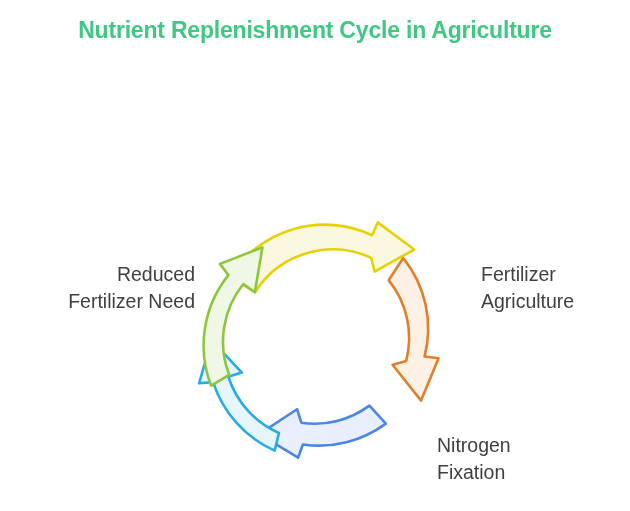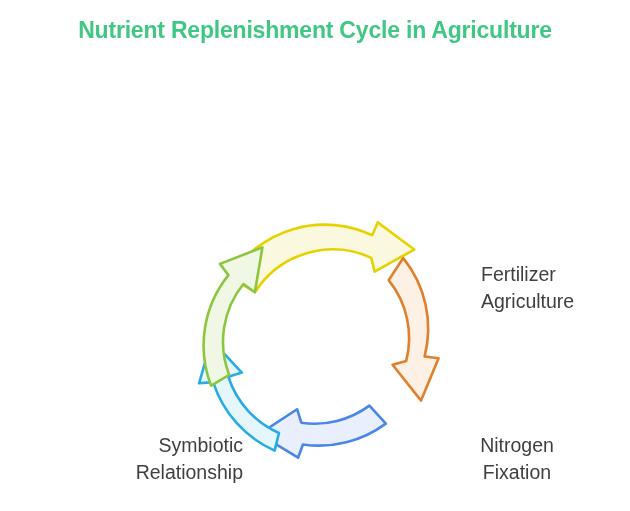--- a/index.html
+++ b/index.html
@@ -78,21 +78,21 @@
     left: 481px;
     top: 261px;
     width: 145px;
     text-align: left;
   }
 
   .label-nitrogen-fixation {
     left: 437px;
     top: 432px;
     width: 160px;
-    text-align: center;
+    text-align: left;
   }
 
   .label-symbiotic-relationship {
     left: 35px;
     top: 432px;
     width: 208px;
     text-align: right;
   }
 
   .label-reduced-fertilizer-need {
@@ -175,18 +175,18 @@
 
     </svg>
 
 
     <div class="node-label label-fertilizer-application">Fertilizer
 Agriculture</div>
 
     <div class="node-label label-nitrogen-fixation">Nitrogen
 Fixation</div>
 
-    <div class="node-label label-symbiotic-relationship">Symbiotic
-Relationship</div>
 
+    <div class="node-label label-reduced-fertilizer-need">Reduced
+Fertilizer Need</div>
 
   </div>
 </div>
 
 </body></html>

